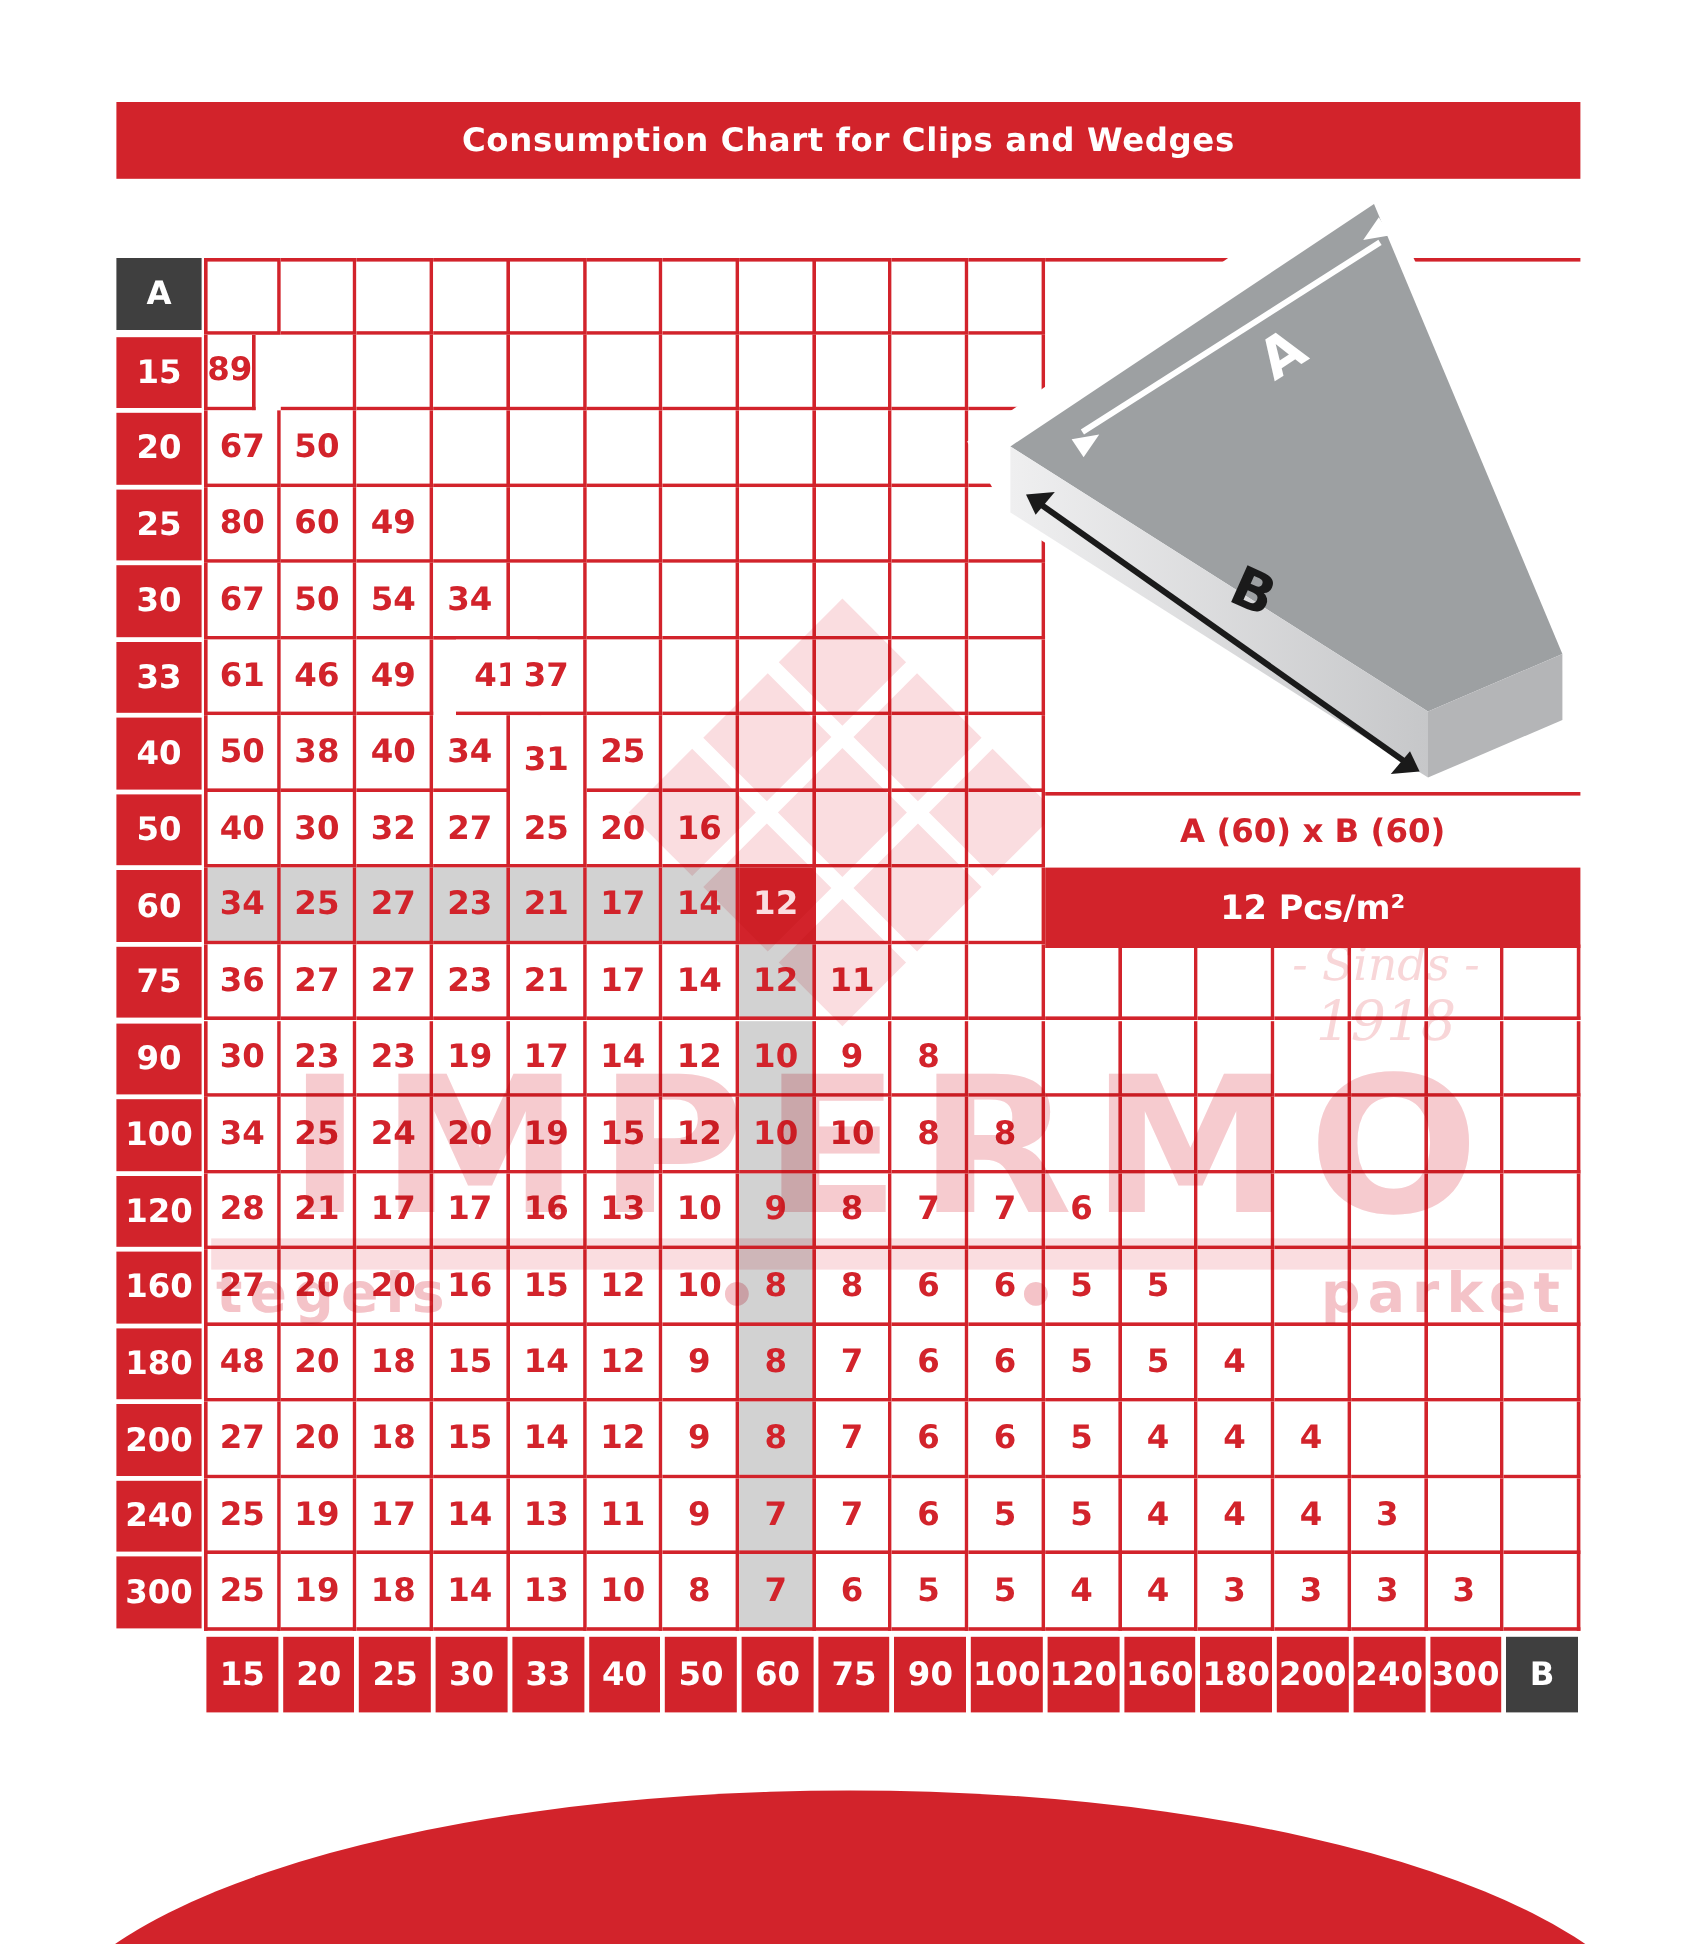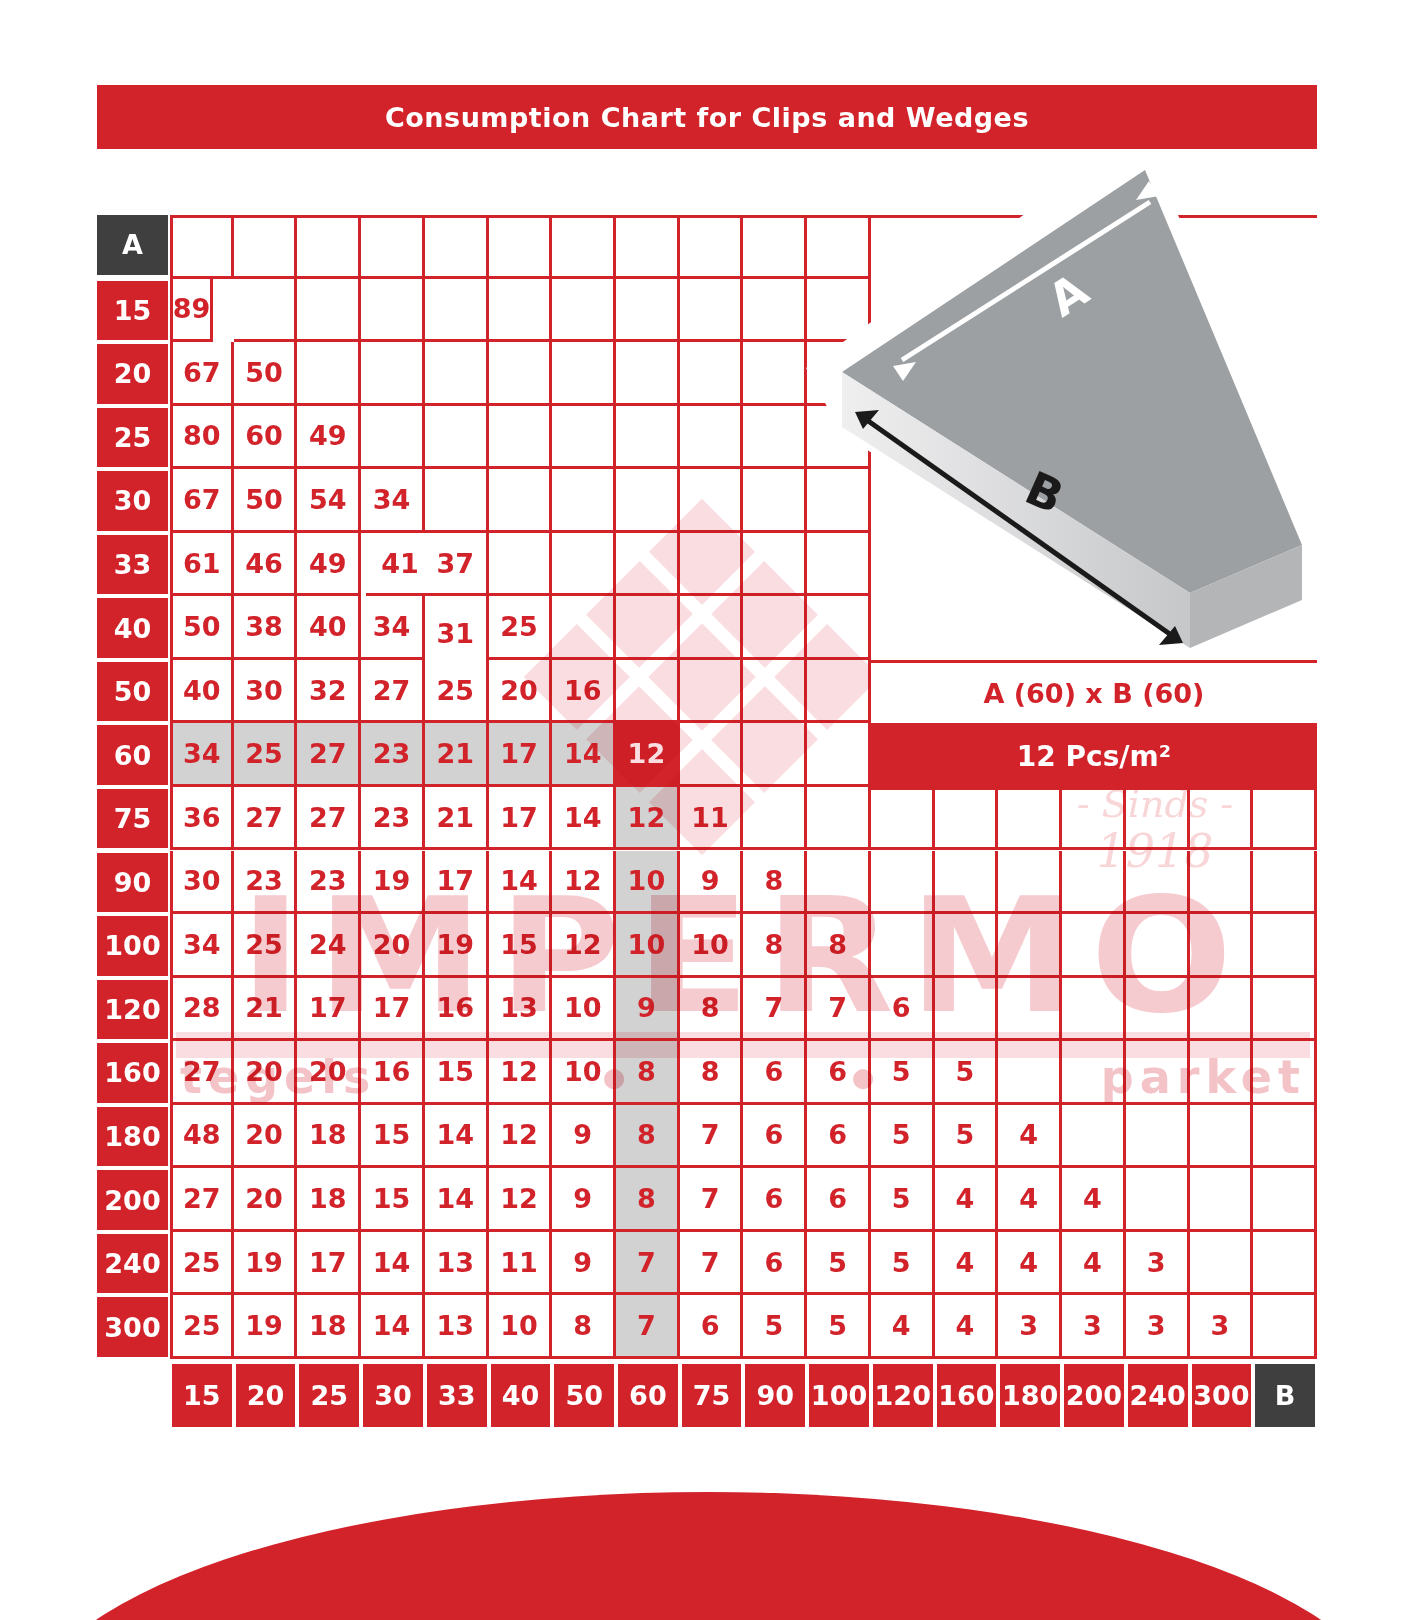--- a/index.html
+++ b/index.html
@@ -140,21 +140,21 @@
       <div class="cell empty" style="left: 424.88px; top: 469.2px; width: 63.72px; height: 63.55px; border-right: 3px solid var(--red); border-bottom: 3px solid var(--red);"></div>
       <div class="cell empty" style="left: 488.6px; top: 469.2px; width: 63.72px; height: 63.55px; border-right: 3px solid var(--red); border-bottom: 3px solid var(--red);"></div>
       <div class="cell empty" style="left: 552.32px; top: 469.2px; width: 63.72px; height: 63.55px; border-right: 3px solid var(--red); border-bottom: 3px solid var(--red);"></div>
       <div class="cell empty" style="left: 616.04px; top: 469.2px; width: 63.72px; height: 63.55px; border-right: 3px solid var(--red); border-bottom: 3px solid var(--red);"></div>
       <div class="cell empty" style="left: 679.76px; top: 469.2px; width: 63.72px; height: 63.55px; border-right: 3px solid var(--red); border-bottom: 3px solid var(--red);"></div>
       <div class="cell empty" style="left: 743.48px; top: 469.2px; width: 63.72px; height: 63.55px; border-right: 3px solid var(--red); border-bottom: 3px solid var(--red);"></div>
       <div class="cell empty" style="left: 807.2px; top: 469.2px; width: 63.72px; height: 63.55px; border-right: 3px solid var(--red); border-bottom: 3px solid var(--red);"></div>
       <div class="cell" style="left: 170px; top: 532.75px; width: 63.72px; height: 63.55px; border-right: 3px solid var(--red); border-bottom: 3px solid var(--red); border-left: 3px solid var(--red);">61</div>
       <div class="cell" style="left: 233.72px; top: 532.75px; width: 63.72px; height: 63.55px; border-right: 3px solid var(--red); border-bottom: 3px solid var(--red);">46</div>
       <div class="cell" style="left: 297.44px; top: 532.75px; width: 63.72px; height: 63.55px; border-right: 3px solid var(--red); border-bottom: 3px solid var(--red);">49</div>
-      <div class="cell" style="left: 366px; top: 532.75px; width: 71px; height: 63.55px; border-right: 3px solid var(--red); border-bottom: 3px solid var(--red);">41</div>
+      <div class="cell" style="left: 380px; top: 532.75px; width: 71px; height: 63.55px; border-right: 3px solid var(--red); border-bottom: 3px solid var(--red);">41</div>
       <div class="cell" style="left: 424.88px; top: 532.75px; width: 63.72px; height: 63.55px; border-right: 3px solid var(--red); border-bottom: 3px solid var(--red);">37</div>
       <div class="cell empty" style="left: 488.6px; top: 532.75px; width: 63.72px; height: 63.55px; border-right: 3px solid var(--red); border-bottom: 3px solid var(--red);"></div>
       <div class="cell empty" style="left: 552.32px; top: 532.75px; width: 63.72px; height: 63.55px; border-right: 3px solid var(--red); border-bottom: 3px solid var(--red);"></div>
       <div class="cell empty" style="left: 616.04px; top: 532.75px; width: 63.72px; height: 63.55px; border-right: 3px solid var(--red); border-bottom: 3px solid var(--red);"></div>
       <div class="cell empty" style="left: 679.76px; top: 532.75px; width: 63.72px; height: 63.55px; border-right: 3px solid var(--red); border-bottom: 3px solid var(--red);"></div>
       <div class="cell empty" style="left: 743.48px; top: 532.75px; width: 63.72px; height: 63.55px; border-right: 3px solid var(--red); border-bottom: 3px solid var(--red);"></div>
       <div class="cell empty" style="left: 807.2px; top: 532.75px; width: 63.72px; height: 63.55px; border-right: 3px solid var(--red); border-bottom: 3px solid var(--red);"></div>
       <div class="cell" style="left: 170px; top: 596.3px; width: 63.72px; height: 63.55px; border-right: 3px solid var(--red); border-bottom: 3px solid var(--red); border-left: 3px solid var(--red);">50</div>
       <div class="cell" style="left: 233.72px; top: 596.3px; width: 63.72px; height: 63.55px; border-right: 3px solid var(--red); border-bottom: 3px solid var(--red);">38</div>
       <div class="cell" style="left: 297.44px; top: 596.3px; width: 63.72px; height: 63.55px; border-right: 3px solid var(--red); border-bottom: 3px solid var(--red);">40</div>

